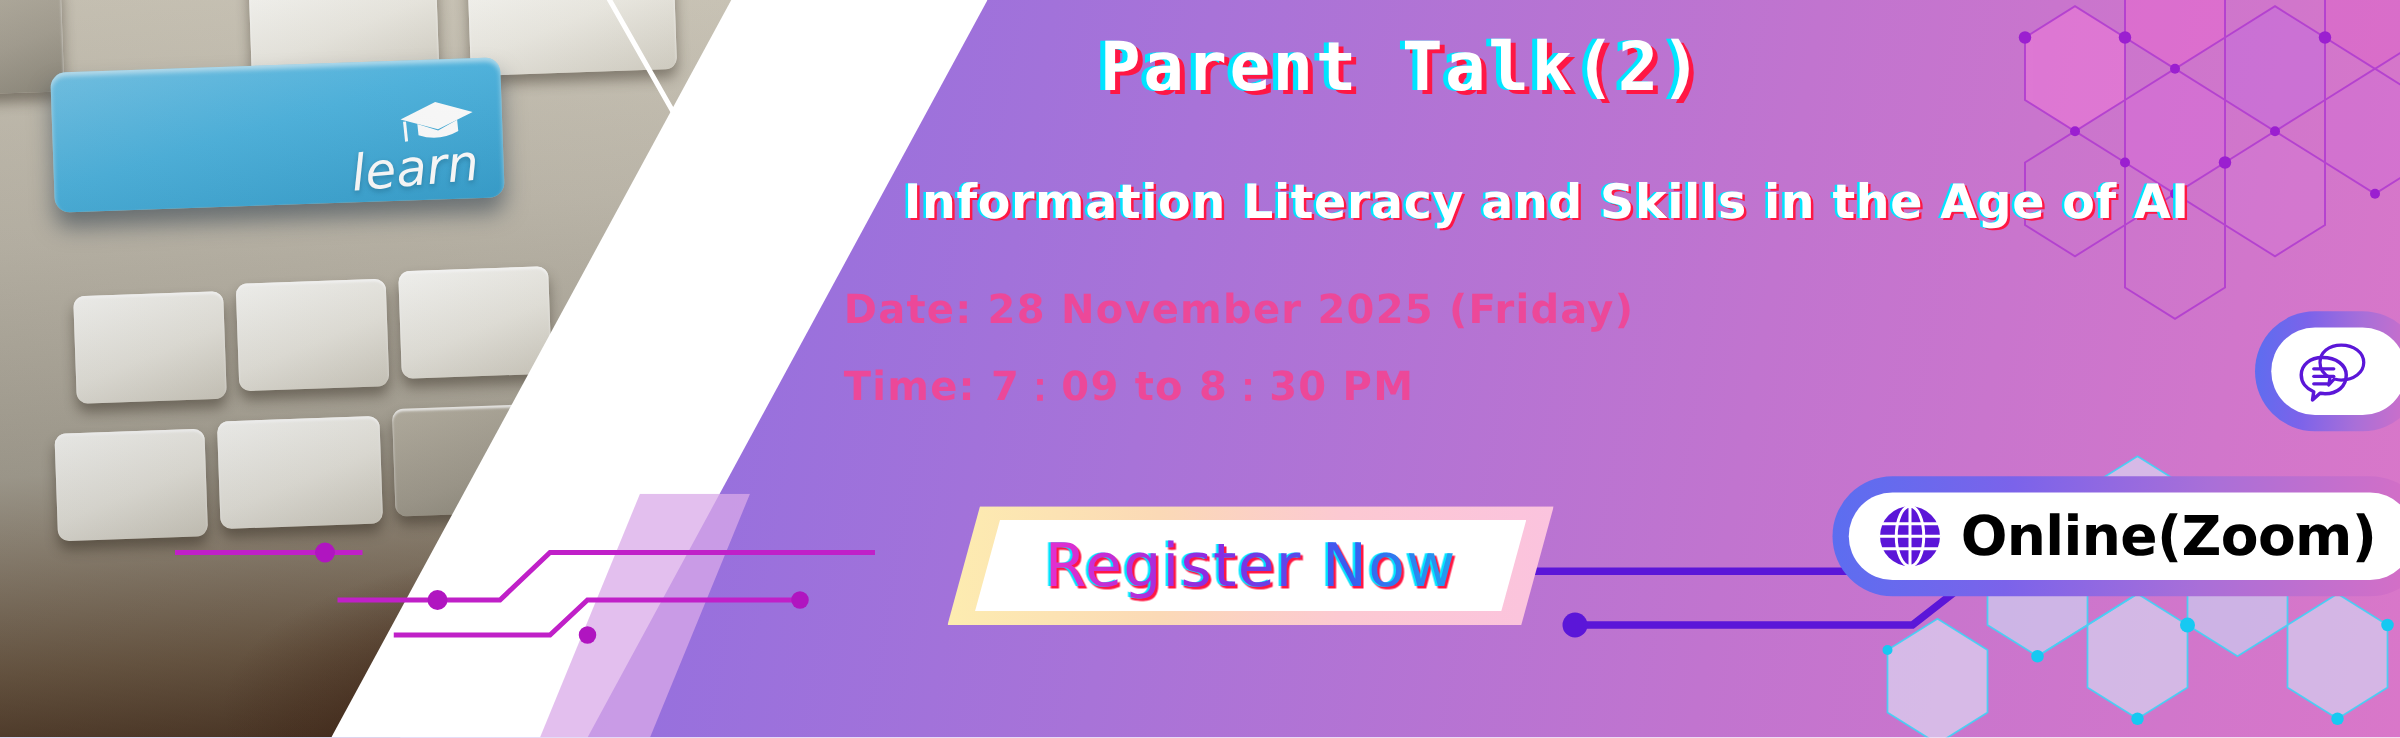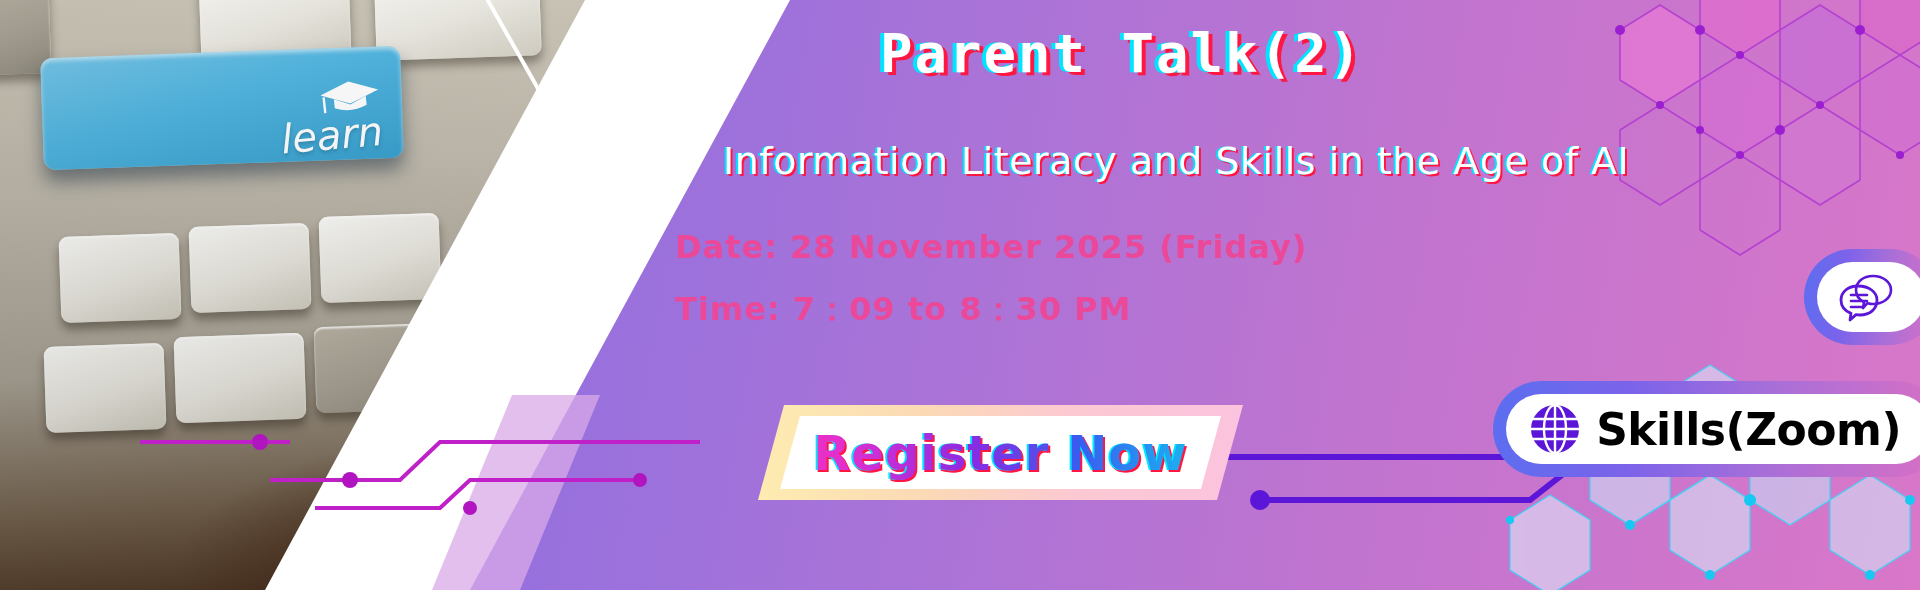--- a/index.html
+++ b/index.html
@@ -82,21 +82,21 @@
   .title {
     position:absolute; left:880px; top:22px;
     font-family:"DejaVu Sans Mono", monospace;
     font-weight:bold; font-size:54px; letter-spacing:2px;
     color:#ffffff; white-space:nowrap;
     text-shadow:-4px 0 0 #00e5ff, 4px 3px 0 #ff1744;
   }
   .subtitle {
     position:absolute; left:723px; top:139px;
     font-family:"DejaVu Sans", sans-serif;
-    font-weight:normal; font-size:38px; letter-spacing:.5px;
+    font-weight:bold; font-size:38px; letter-spacing:.5px;
     color:#ffffff; white-space:nowrap;
     text-shadow:-2px 0 0 #00e5ff, 2px 2px 0 #ff1744;
   }
   .line-date, .line-time {
     position:absolute;
     font-family:"DejaVu Sans", sans-serif;
     font-weight:bold; font-size:32px; letter-spacing:1px;
     color:#ec4899; white-space:nowrap;
   }
   .line-date { left:675px; top:228px; }
@@ -113,21 +113,21 @@
   }
   .register-inner {
     position:absolute; left:22px; top:11px; width:441px; height:73px;
     background:#ffffff;
     clip-path:polygon(20px 0, 441px 0, 421px 73px, 0 73px);
   }
   .register-text {
     position:absolute; left:0; top:0; width:485px; height:95px;
     display:flex; align-items:center; justify-content:center;
     font-family:"DejaVu Sans", sans-serif;
-    font-weight:bold; font-size:48px; letter-spacing:1px;
+    font-weight:normal; font-size:48px; letter-spacing:1px;
     white-space:nowrap;
     background:linear-gradient(90deg,#ff2fb0 0%,#e02fd0 18%,#8a2be2 44%,#3a5cf0 66%,#1ea8f0 86%,#15c8ee 100%);
     -webkit-background-clip:text; background-clip:text; color:transparent;
     filter:drop-shadow(-2px 0 0 #00e5ff) drop-shadow(2px 2px 0 #ff1744);
   }
   .badge-frame {
     position:absolute; border-radius:999px; padding:13px;
     background:linear-gradient(95deg,#5b6ef0 0%,#7b63ea 30%,#a96fd8 62%,#d96fc4 100%);
   }
   .badge-body {
@@ -308,17 +308,17 @@
       <svg width="54" height="54" viewBox="0 0 54 54">
         <circle cx="27" cy="27" r="24" fill="#5b16d8"></circle>
         <g stroke="#ffffff" stroke-width="2.4" fill="none">
           <ellipse cx="27" cy="27" rx="11" ry="24"></ellipse>
           <line x1="27" y1="3" x2="27" y2="51"></line>
           <line x1="4" y1="17" x2="50" y2="17"></line>
           <line x1="3" y1="27" x2="51" y2="27"></line>
           <line x1="4" y1="37" x2="50" y2="37"></line>
         </g>
       </svg>
-      <span class="badge-label">Skills(Zoom)</span>
+      <span class="badge-label">Online(Zoom)</span>
     </div>
   </div>
 
 </div>
 
 </body></html>

